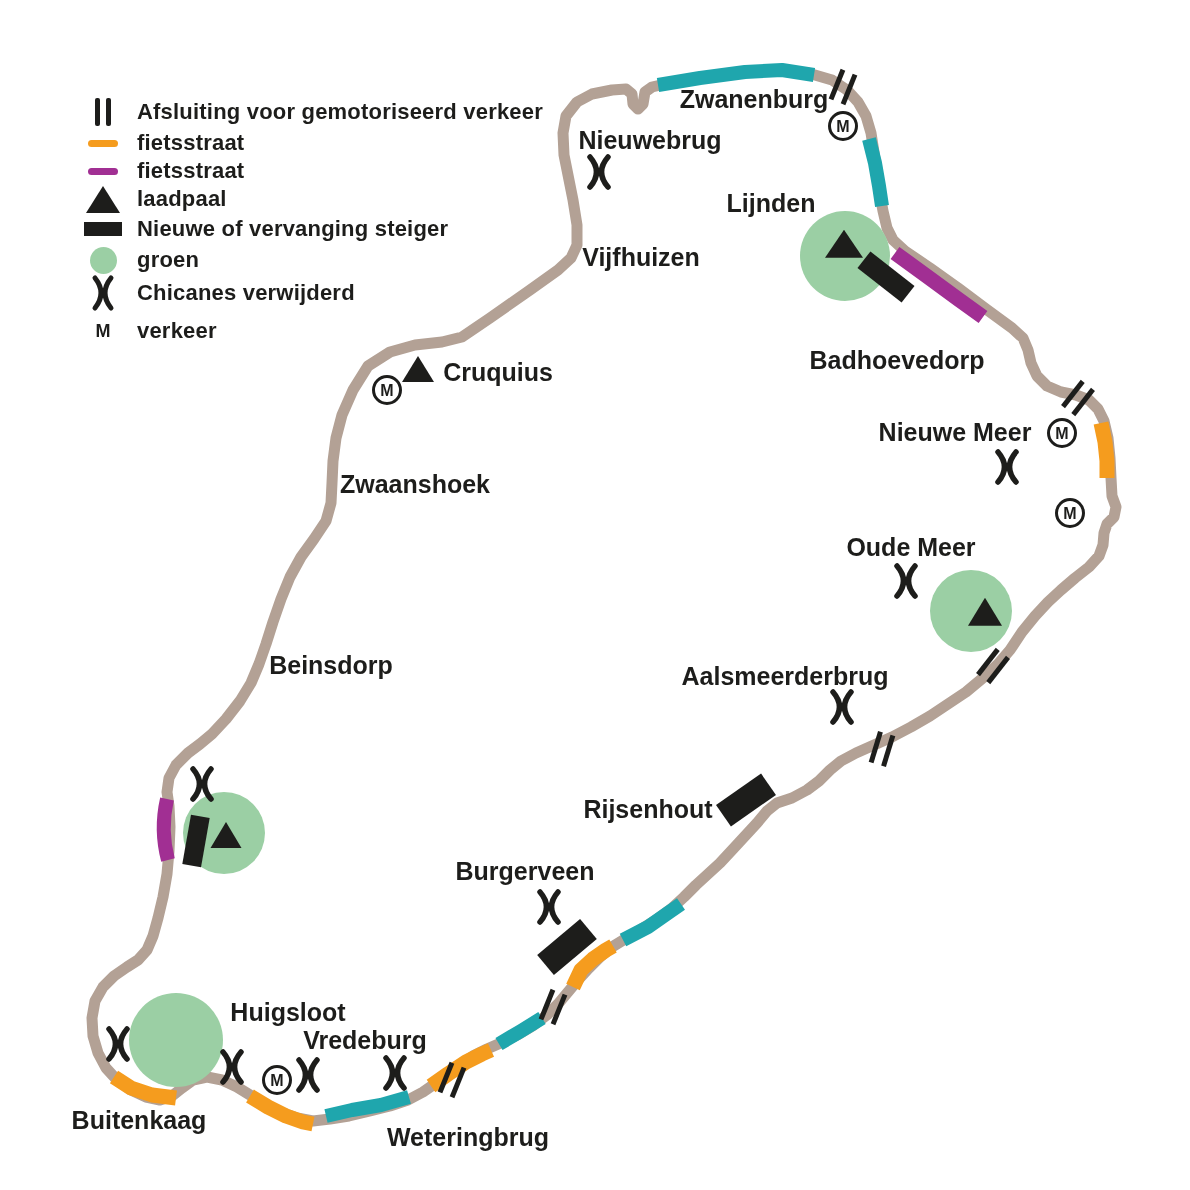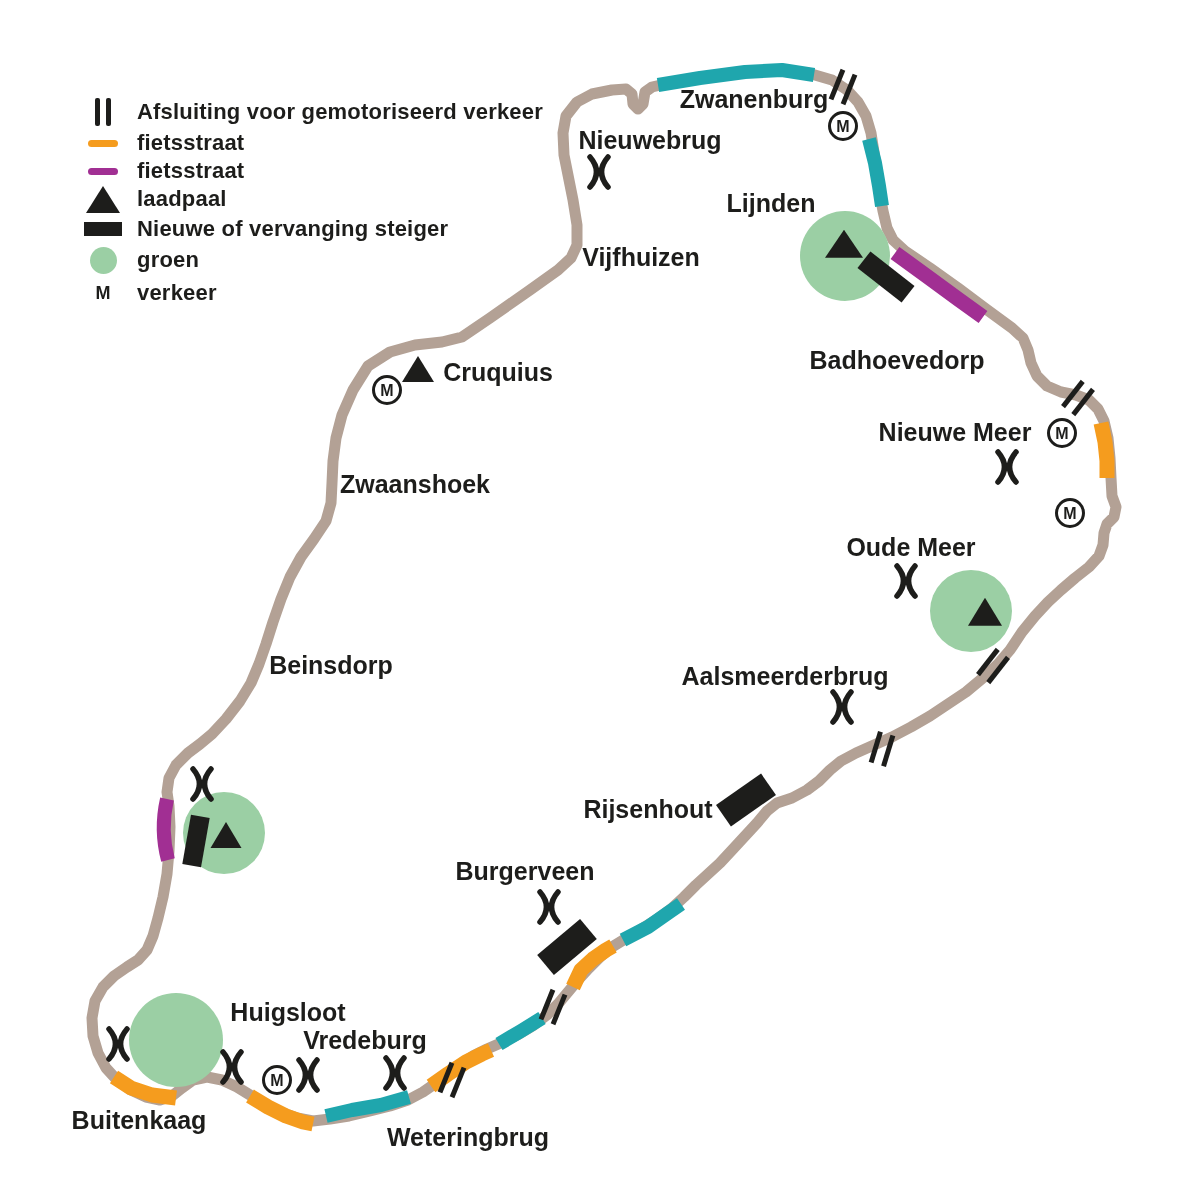--- a/index.html
+++ b/index.html
@@ -199,17 +199,26 @@
     <span class="llabel">Nieuwe of vervanging steiger</span>
   </div>
   <div class="lrow">
     <span class="licon">
         <span class="circ"></span>
       </span>
     <span class="llabel">groen</span>
   </div>
   <div class="lrow">
     <span class="licon">
+      <svg width="28" height="38" viewBox="-14 -19 28 38" style="color:var(--ink)">
+        <path d="M -8 -15 Q 4 0 -8 15" fill="none" stroke="currentColor" stroke-width="5" stroke-linecap="round"></path>
+        <path d="M 8 -15 Q -4 0 8 15" fill="none" stroke="currentColor" stroke-width="5" stroke-linecap="round"></path>
+      </svg>
+    </span>
+    <span class="llabel">Chicanes verwijderd</span>
+  </div>
+  <div class="lrow">
+    <span class="licon">
         <span class="mlet">M</span>
       </span>
     <span class="llabel">verkeer</span>
   </div>
 </div>
 
 </body></html>

